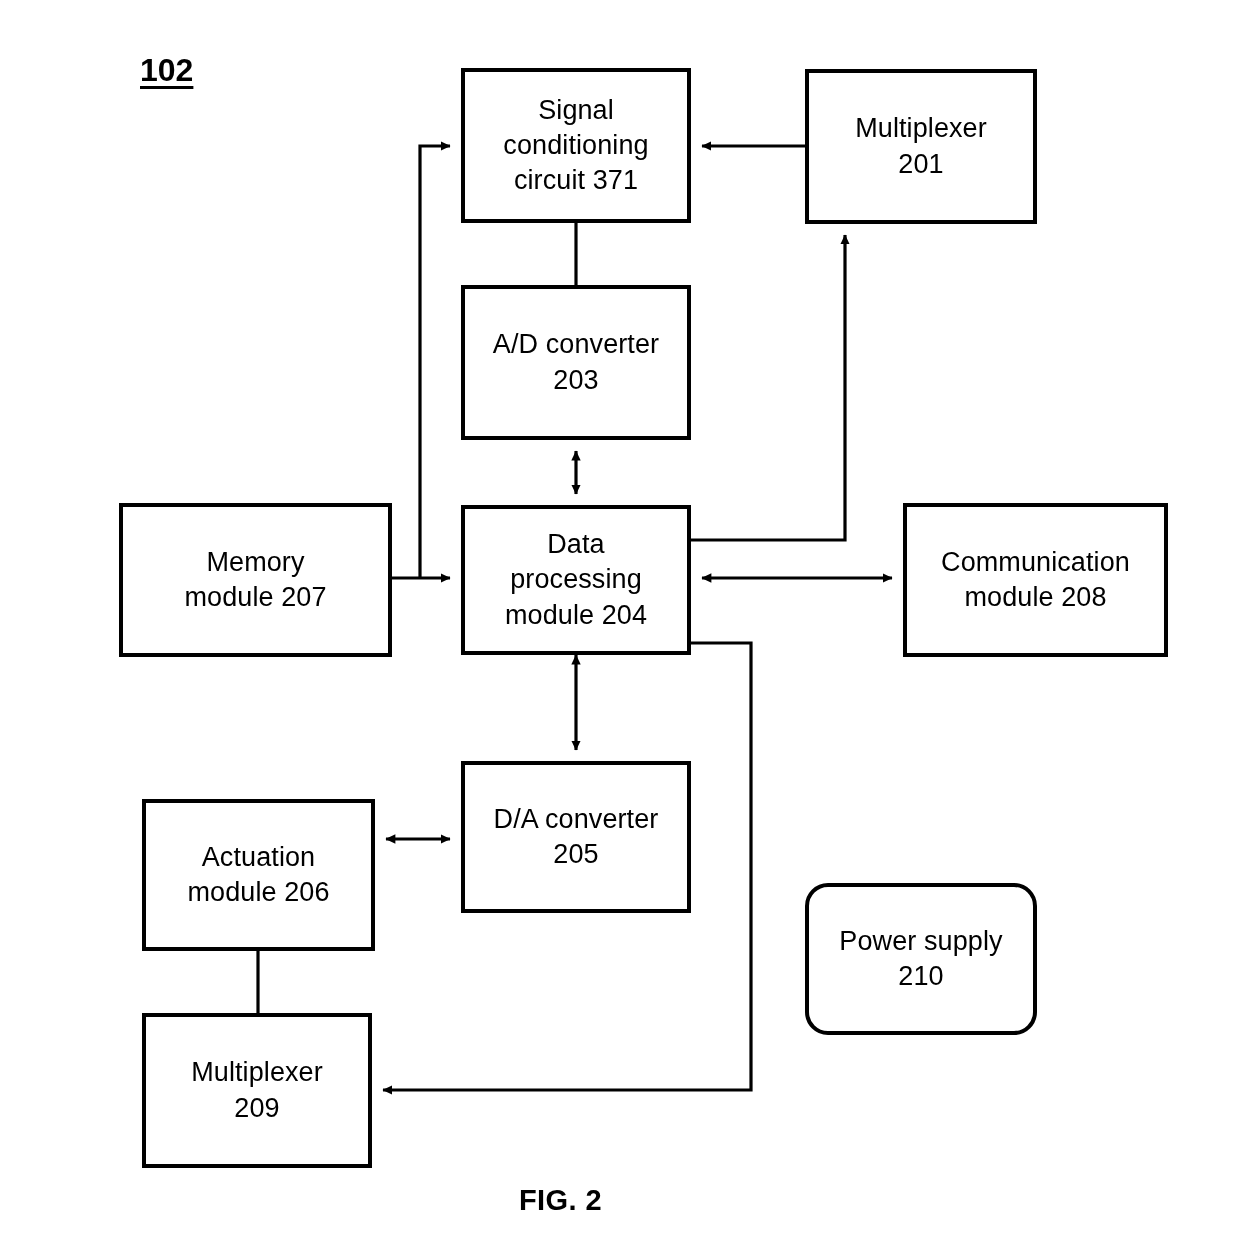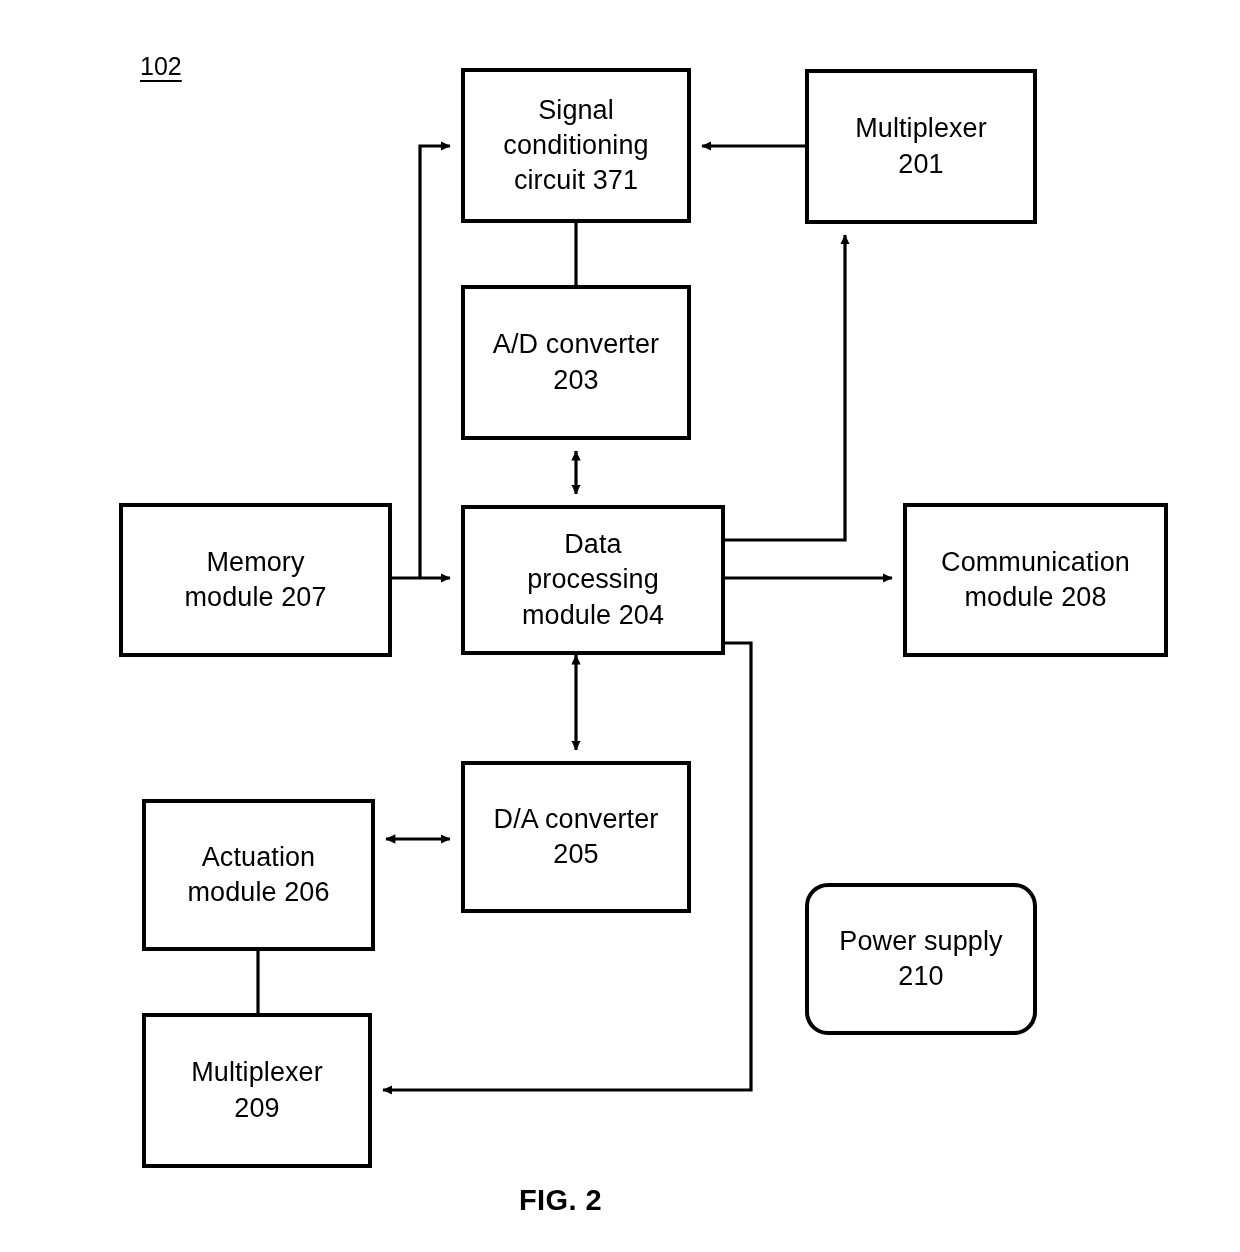--- a/index.html
+++ b/index.html
@@ -43,22 +43,22 @@
   }
   .node-label {
     display: block;
     padding: 0 8px;
     white-space: pre-line;
   }
   #fig-ref {
     position: absolute;
     left: 140px;
     top: 52px;
-    font-size: 25px;
-    font-weight: 400;
+    font-size: 32px;
+    font-weight: 700;
     text-decoration: underline;
     text-underline-offset: 5px;
     z-index: 3;
   }
   #fig-caption {
     position: absolute;
     left: 519px;
     top: 1184px;
     font-size: 29px;
     font-weight: 700;
@@ -123,21 +123,21 @@
   <div class="node-box" style="left:461px; top:285px; width:230px; height:155px;">
     <span class="node-label">A/D converter
 203</span>
   </div>
 
   <div class="node-box" style="left:119px; top:503px; width:273px; height:154px;">
     <span class="node-label">Memory
 module 207</span>
   </div>
 
-  <div class="node-box" style="left:461px; top:505px; width:264px; height:150px;">
+  <div class="node-box" style="left:461px; top:505px; width:230px; height:150px;">
     <span class="node-label">Data
 processing
 module 204</span>
   </div>
 
   <div class="node-box" style="left:903px; top:503px; width:265px; height:154px;">
     <span class="node-label">Communication
 module 208</span>
   </div>
 

